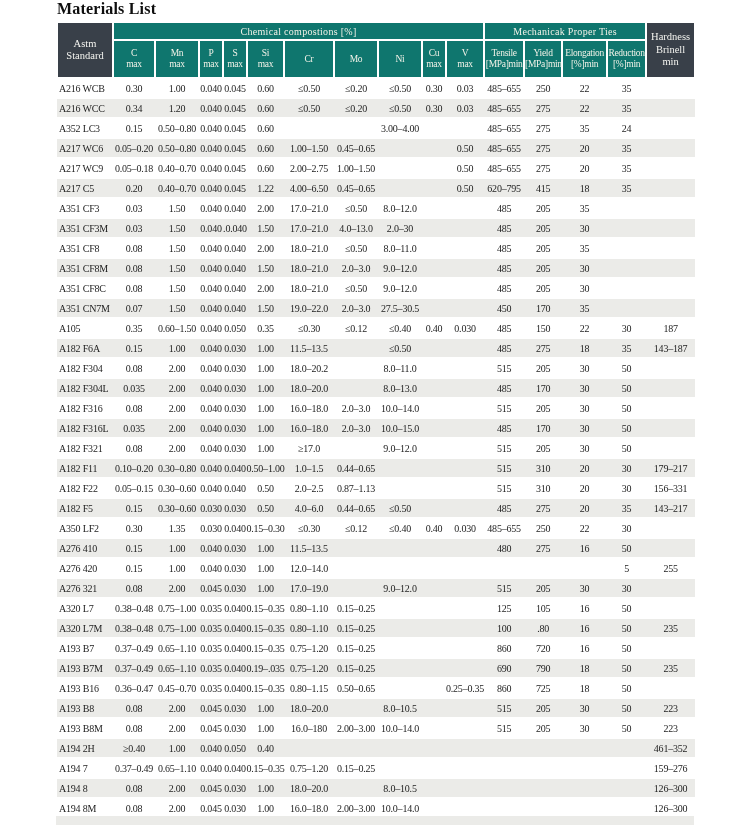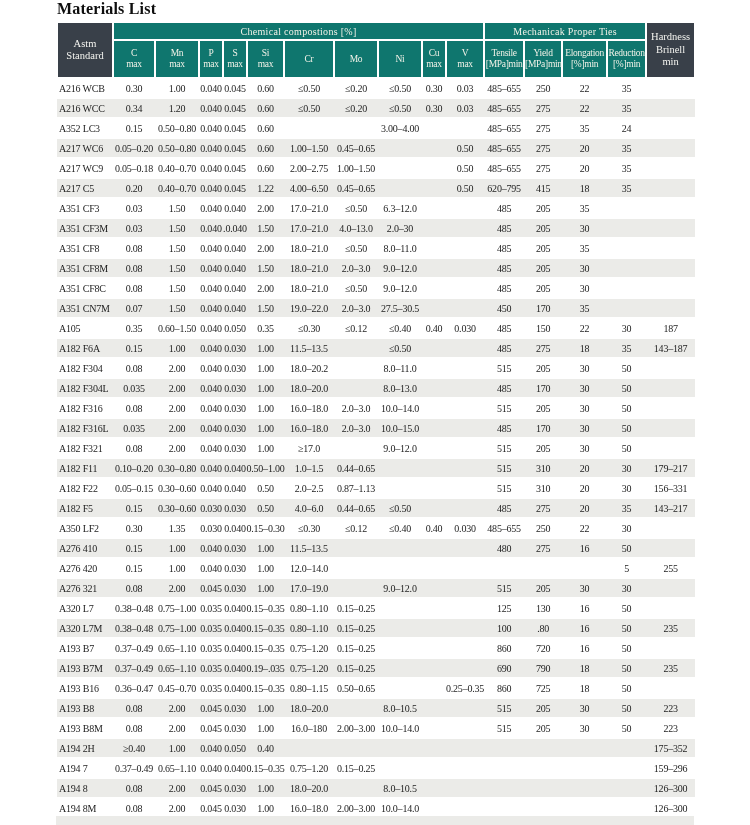--- a/index.html
+++ b/index.html
@@ -408,21 +408,21 @@
           <td>
             <span>2.00</span>
           </td>
           <td>
             <span>17.0–21.0</span>
           </td>
           <td>
             <span>≤0.50</span>
           </td>
           <td>
-            <span>6.3–12.0</span>
+            <span>8.0–12.0</span>
           </td>
           <td>
             <span></span>
           </td>
           <td>
             <span></span>
           </td>
           <td>
             <span>485</span>
           </td>
@@ -1420,21 +1420,21 @@
           <td>
             <span></span>
           </td>
           <td>
             <span></span>
           </td>
           <td>
             <span>125</span>
           </td>
           <td>
-            <span>130</span>
+            <span>105</span>
           </td>
           <td>
             <span>16</span>
           </td>
           <td>
             <span>50</span>
           </td>
           <td>
             <span></span>
           </td>
@@ -1779,21 +1779,21 @@
           <td>
             <span></span>
           </td>
           <td>
             <span></span>
           </td>
           <td>
             <span></span>
           </td>
           <td>
-            <span>175–352</span>
+            <span>461–352</span>
           </td>
         </tr>
         <tr>
           <td class="astm-col">
             <span>A194 7</span>
           </td>
           <td>
             <span>0.37–0.49</span>
           </td>
           <td>
@@ -1829,21 +1829,21 @@
           <td>
             <span></span>
           </td>
           <td>
             <span></span>
           </td>
           <td>
             <span></span>
           </td>
           <td>
-            <span>159–296</span>
+            <span>159–276</span>
           </td>
         </tr>
         <tr>
           <td class="astm-col">
             <span>A194 8</span>
           </td>
           <td>
             <span>0.08</span>
           </td>
           <td>

